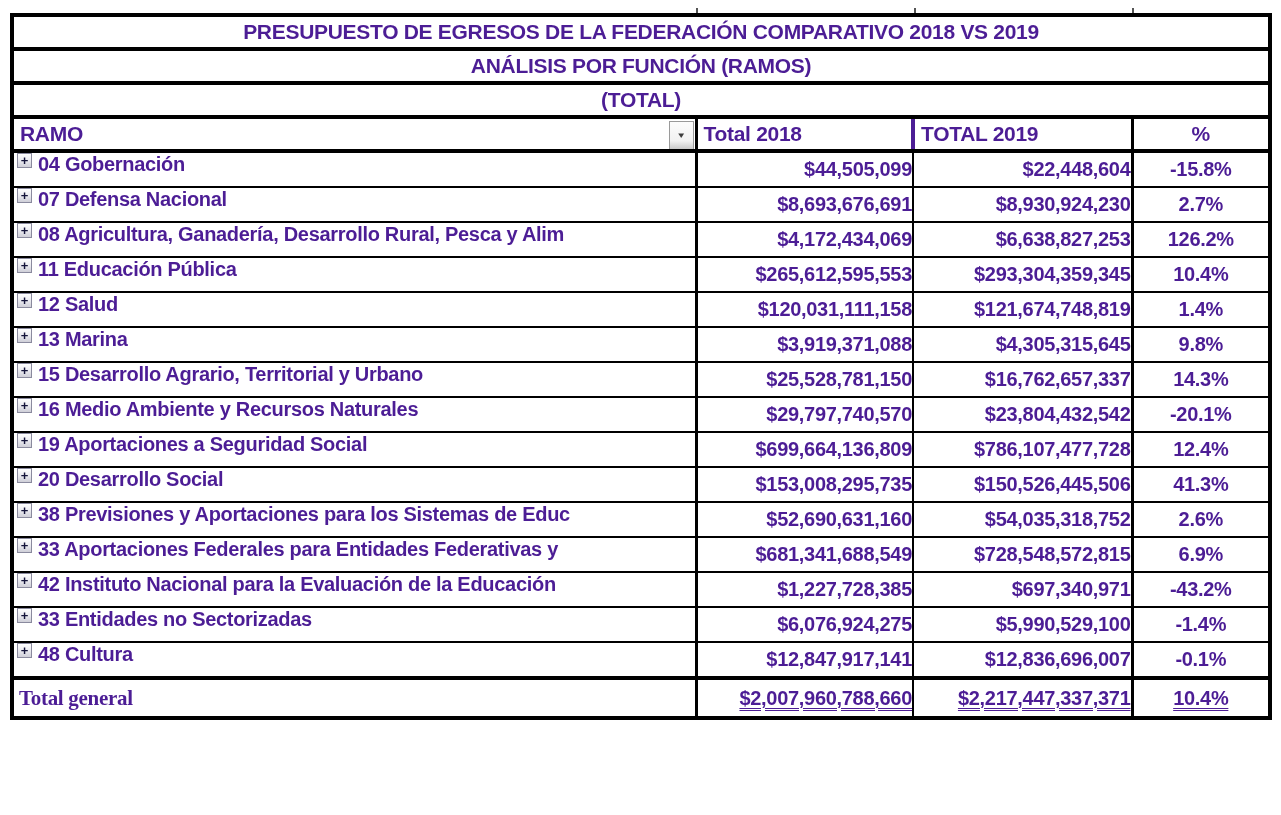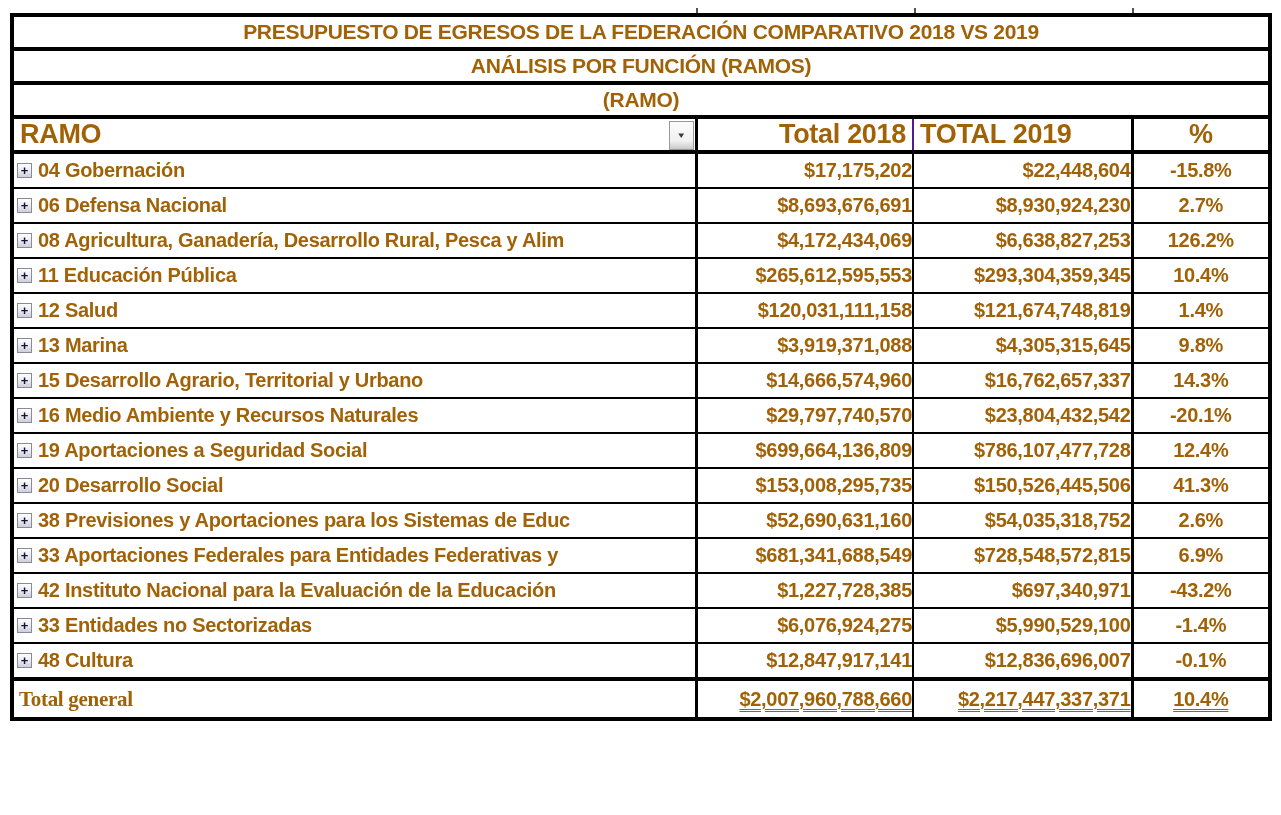--- a/index.html
+++ b/index.html
@@ -1,57 +1,57 @@
 <!DOCTYPE html>
 <html><head>
 <meta charset="utf-8">
 <style>
   html,body { margin:0; padding:0; background:#ffffff; }
   .sheet {
     position:relative; width:1281px; height:815px; background:#ffffff;
-    font-family:"Liberation Sans", sans-serif; font-weight:bold; color:#a16207;
+    font-family:"Liberation Sans", sans-serif; font-weight:bold; color:#4c1d95;
   }
   table.pivot {
     position:absolute; left:10px; top:13px;
     border-collapse:collapse; table-layout:fixed;
     width:1258px;
     border:4px solid #000;
   }
   col.c-ramo  { width:684px; }
   col.c-m1    { width:217px; }
   col.c-m2    { width:219px; }
   col.c-pct   { width:138px; }
 
   tr.title-row td {
     border-bottom:4px solid #000;
     text-align:center; font-size:21px; letter-spacing:-0.3px;
     height:28px; padding:1px 2px;
   }
   tr.colhead-row th {
     border-bottom:4px solid #000;
-    font-size:27px; letter-spacing:-0.3px;
+    font-size:21px; letter-spacing:-0.3px;
     height:30px; padding:0 6px; white-space:nowrap; overflow:hidden;
   }
   th.h-ramo { text-align:left; position:relative; padding-left:4px;
               border-right:3px solid #000; }
-  th.h-2018 { text-align:right; border-right:2px solid #4c1d95;margin-left:36px; }
+  th.h-2018 { text-align:left; border-right:4px solid #4c1d95;margin-left:36px; }
   th.h-2019 { text-align:left;  border-right:3px solid #000; }
   th.h-pct  { text-align:center; }
 
   tr.data-row td {
     border-bottom:2px solid #000;
     height:33px; font-size:20px; letter-spacing:-0.3px;
     white-space:nowrap; overflow:hidden; padding:0;
   }
   td.cell-ramo { border-right:3px solid #000; padding-left:3px; }
   td.cell-m    { border-right:2px solid #000; text-align:right; padding-right:6px; }
   td.cell-m2   { border-right:3px solid #000; text-align:right; padding-right:6px; }
   td.cell-pct  { text-align:center; font-size:19px; }
 
-  .ramo-flex { display:flex; align-items:center; height:100%; }
+  .ramo-flex { display:flex; height:100%; }
 
   .expand-icon {
     flex:0 0 auto; width:15px; height:15px; margin:0 6px 0 3px;
     border:1px solid #8a8a9e; box-sizing:border-box;
     background:linear-gradient(180deg,#ffffff 0%,#e8e8ee 55%,#cfcfd8 100%);
     display:inline-flex; align-items:center; justify-content:center;
     font-size:13px; line-height:1; color:#14143a; cursor:pointer;
   }
   .expand-icon::before { content:"+"; margin-top:-1px; }
 
@@ -98,49 +98,49 @@
     </colgroup>
 
     <tbody>
         <tr class="title-row">
       <td colspan="4">PRESUPUESTO DE EGRESOS DE LA FEDERACIÓN COMPARATIVO 2018 VS 2019</td>
     </tr>
     <tr class="title-row">
       <td colspan="4">ANÁLISIS POR FUNCIÓN (RAMOS)</td>
     </tr>
     <tr class="title-row">
-      <td colspan="4">(RAMO)</td>
+      <td colspan="4">(TOTAL)</td>
     </tr>
 
     <tr class="colhead-row">
       <th class="h-ramo">
         <span>RAMO</span>
         <span class="filter-btn"></span>
       </th>
       <th class="h-2018">Total 2018</th>
       <th class="h-2019">TOTAL 2019</th>
       <th class="h-pct">%</th>
     </tr>
 
     <tr class="data-row">
       <td class="cell-ramo">
             <div class="ramo-flex">
               <span class="expand-icon"></span>
               <span>04 Gobernación</span>
             </div>
           </td>
-      <td class="cell-m">$17,175,202</td>
+      <td class="cell-m">$44,505,099</td>
       <td class="cell-m2">$22,448,604</td>
       <td class="cell-pct">-15.8%</td>
     </tr>
     <tr class="data-row">
       <td class="cell-ramo">
             <div class="ramo-flex">
               <span class="expand-icon"></span>
-              <span>06 Defensa Nacional</span>
+              <span>07 Defensa Nacional</span>
             </div>
           </td>
       <td class="cell-m">$8,693,676,691</td>
       <td class="cell-m2">$8,930,924,230</td>
       <td class="cell-pct">2.7%</td>
     </tr>
     <tr class="data-row">
       <td class="cell-ramo">
             <div class="ramo-flex">
               <span class="expand-icon"></span>
@@ -184,21 +184,21 @@
       <td class="cell-m2">$4,305,315,645</td>
       <td class="cell-pct">9.8%</td>
     </tr>
     <tr class="data-row">
       <td class="cell-ramo">
             <div class="ramo-flex">
               <span class="expand-icon"></span>
               <span>15 Desarrollo Agrario, Territorial y Urbano</span>
             </div>
           </td>
-      <td class="cell-m">$14,666,574,960</td>
+      <td class="cell-m">$25,528,781,150</td>
       <td class="cell-m2">$16,762,657,337</td>
       <td class="cell-pct">14.3%</td>
     </tr>
     <tr class="data-row">
       <td class="cell-ramo">
             <div class="ramo-flex">
               <span class="expand-icon"></span>
               <span>16 Medio Ambiente y Recursos Naturales</span>
             </div>
           </td>

